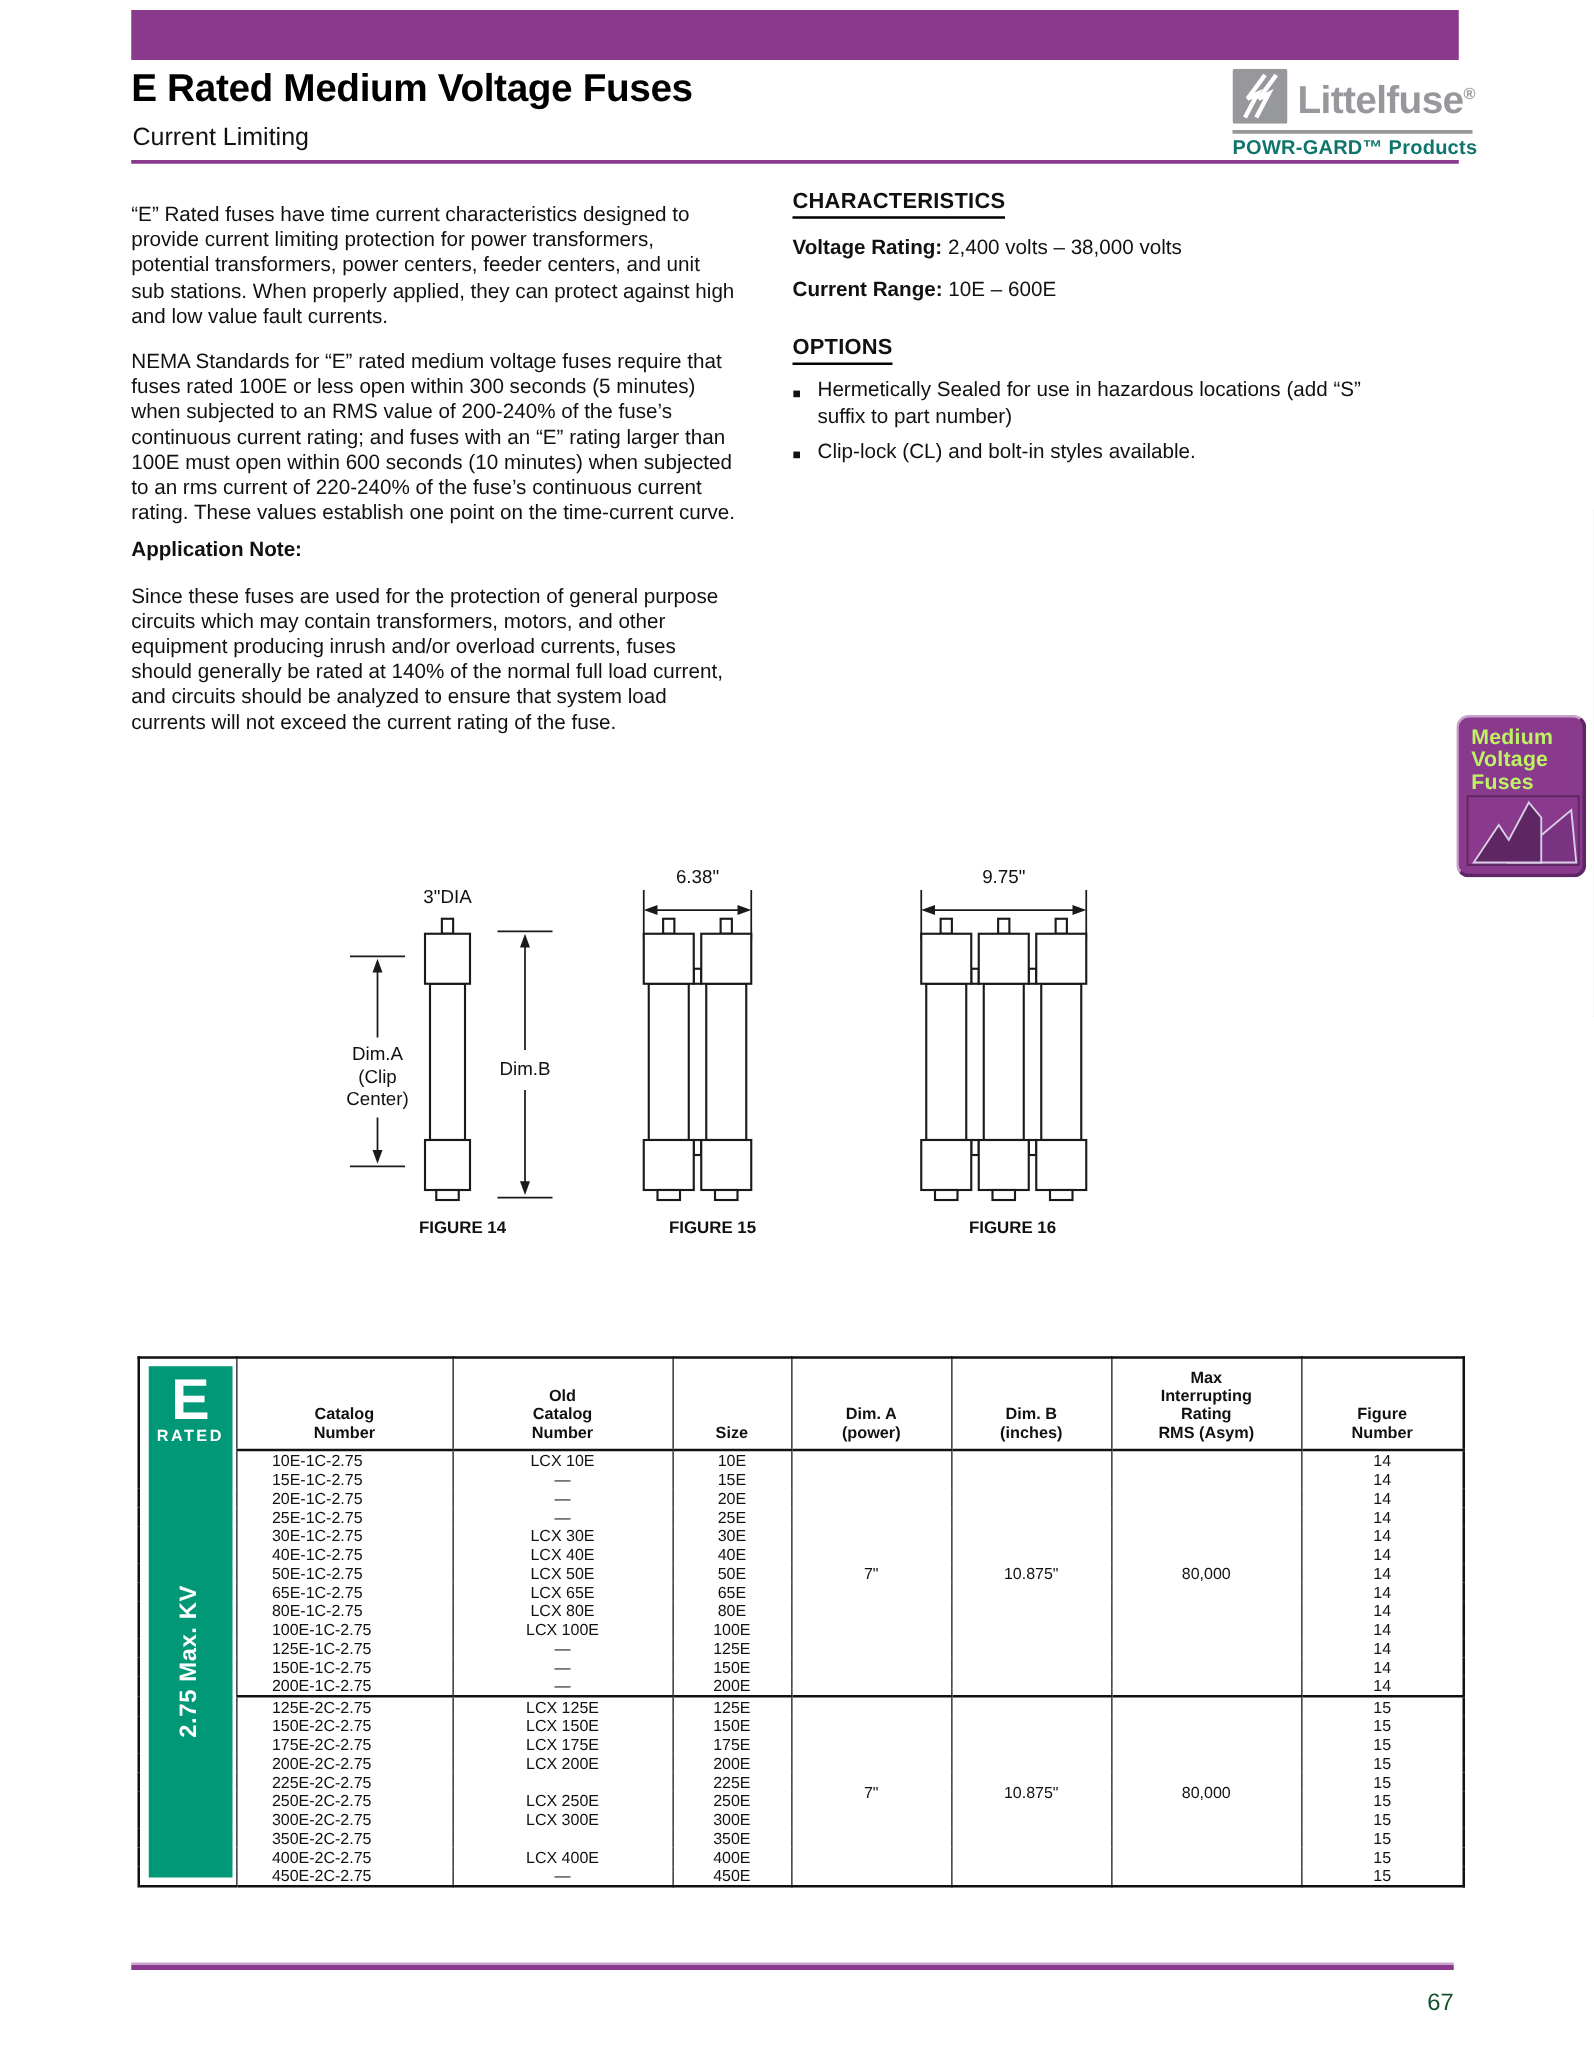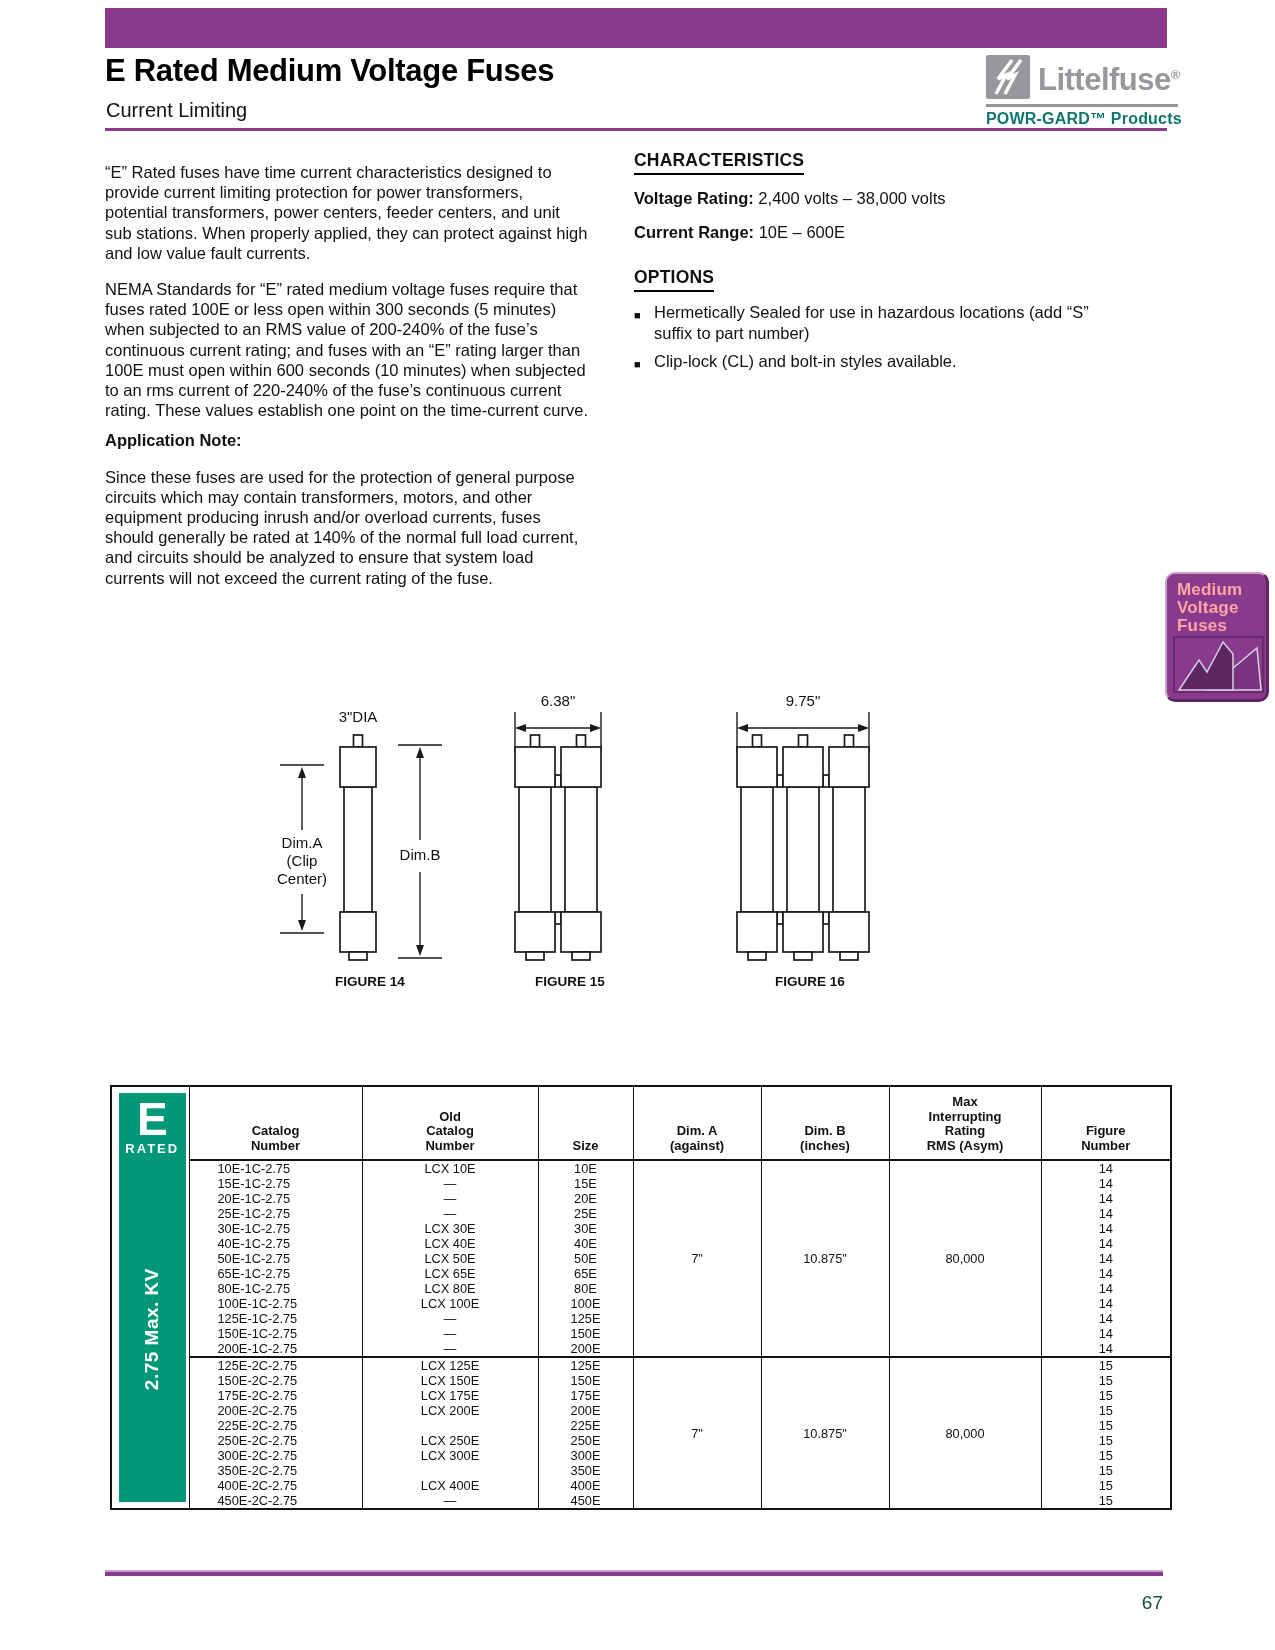--- a/index.html
+++ b/index.html
@@ -37,21 +37,21 @@
   .opt-list .opt-text{flex:1;}
 
   
   .mv-badge{
     position:absolute;left:1165px;top:572px;width:104px;height:130px;
     background:#8a3a8c;border-radius:10px;
     border-top:2px solid #c9a2cb;border-left:2px solid #c9a2cb;
     border-right:3px solid #5e2763;border-bottom:3px solid #5e2763;
     box-sizing:border-box;padding:7px 0 0 10px;
   }
-  .mv-badge .mv-line{font-size:17px;font-weight:bold;color:#fca5a5;line-height:18px;letter-spacing:0.2px;}
+  .mv-badge .mv-line{font-size:17px;font-weight:bold;color:#bef264;line-height:18px;letter-spacing:0.2px;}
   .mv-zigzag{position:absolute;left:6px;bottom:5px;}
 
   
   .fig{position:absolute;}
   .fig text{font-family:"Liberation Sans","DejaVu Sans",sans-serif;font-size:15px;fill:#111;}
   .fig .shape{fill:#ffffff;stroke:#1a1a1a;stroke-width:1.7px;}
   .fig .dline{stroke:#1a1a1a;stroke-width:1.4px;}
   .fig .ah{fill:#1a1a1a;stroke:none;}
   .fig-caption{position:absolute;top:974px;text-align:center;font-size:13.5px;font-weight:bold;}
 
@@ -259,21 +259,21 @@
             </div>
           </div>
         </th>
         <th>Catalog
 Number</th>
         <th class="b-l">Old
 Catalog
 Number</th>
         <th class="b-l">Size</th>
         <th class="b-l">Dim. A
-(against)</th>
+(power)</th>
         <th class="b-l">Dim. B
 (inches)</th>
         <th class="b-l">Max
 Interrupting
 Rating
 RMS (Asym)</th>
         <th class="b-l">Figure
 Number</th>
       </tr>
     <tr>

